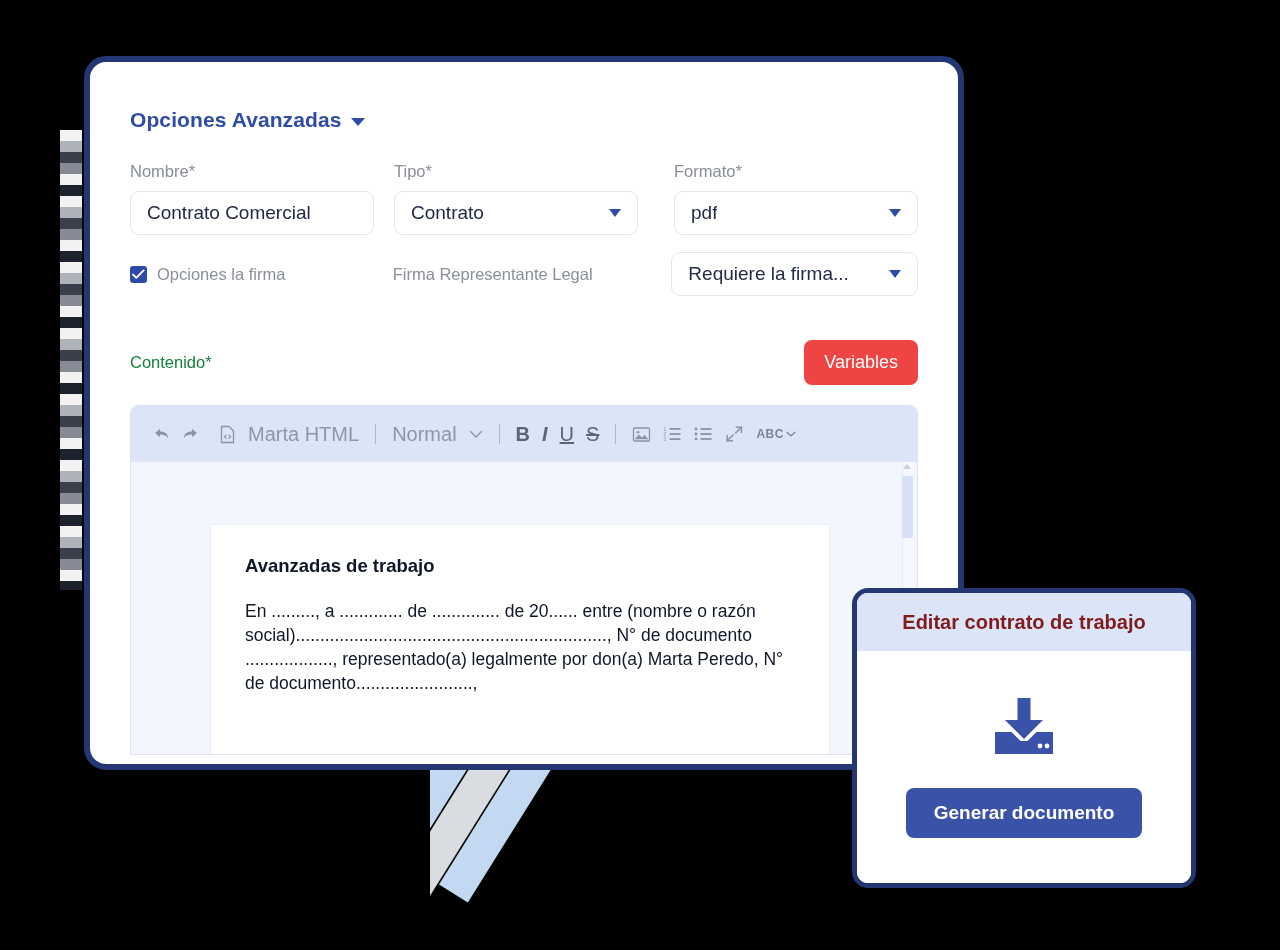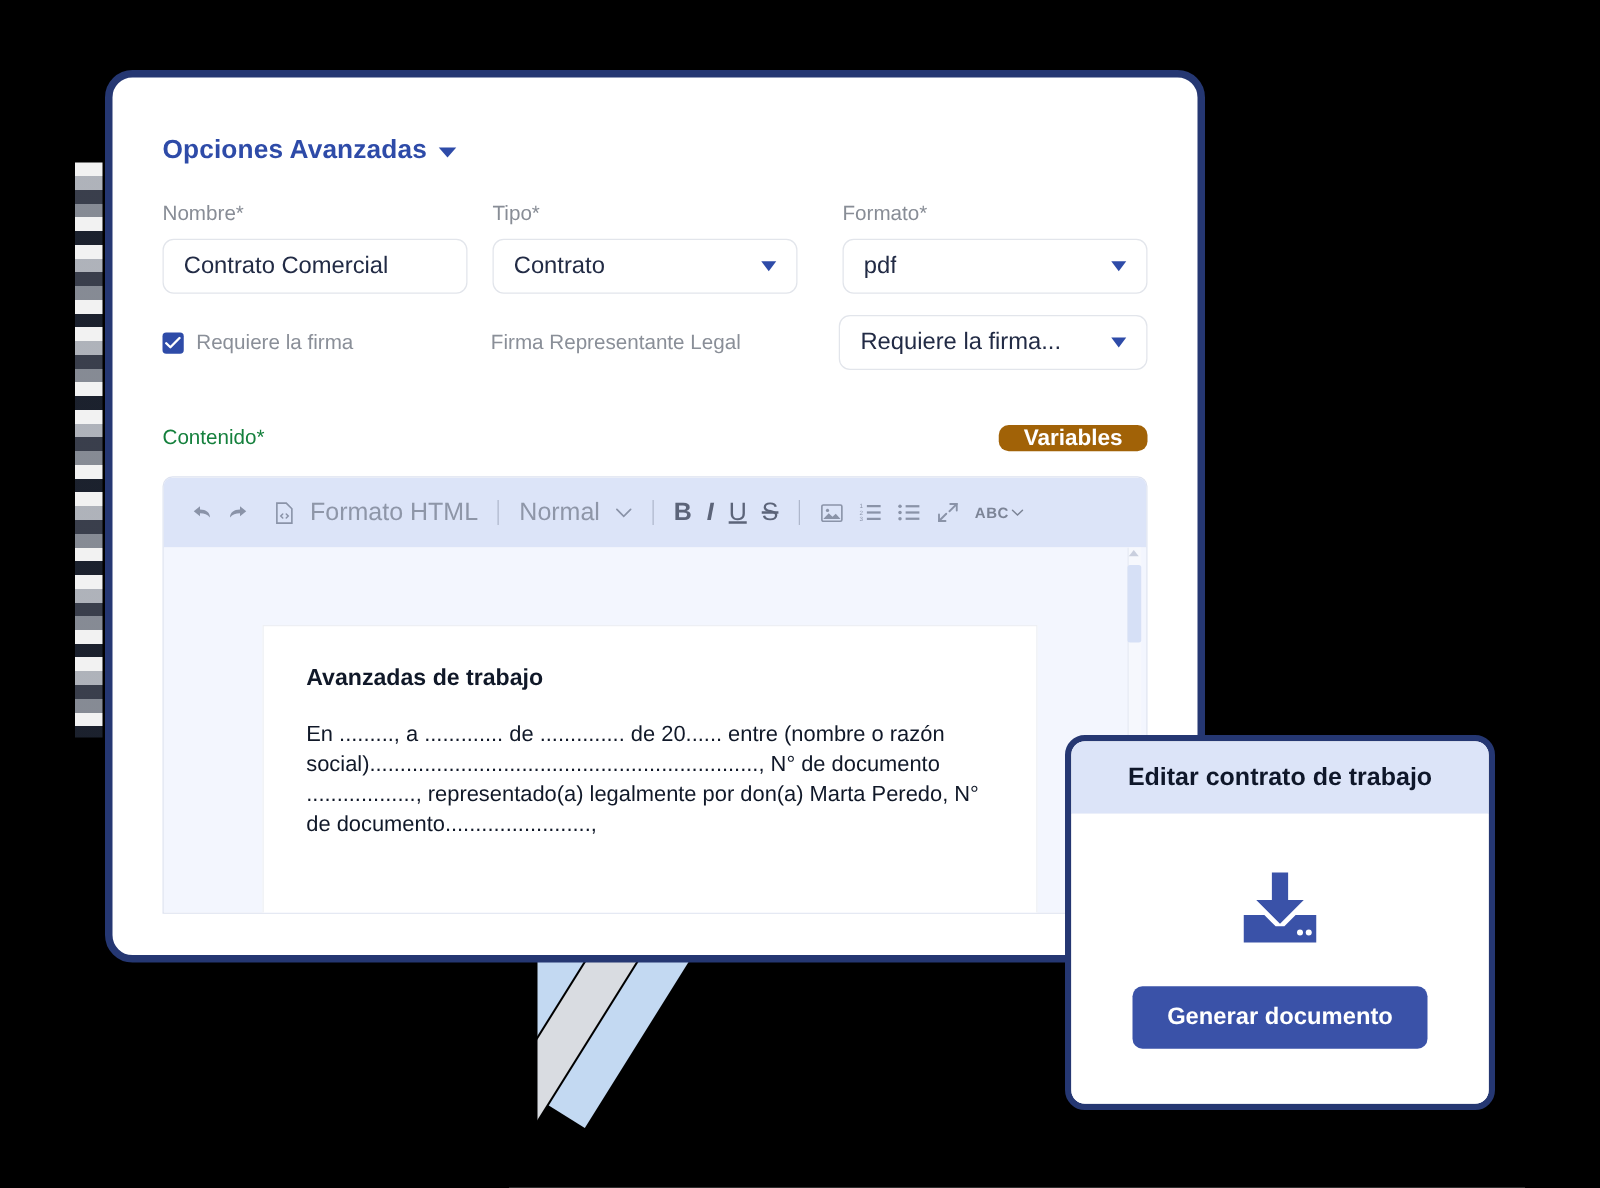--- a/index.html
+++ b/index.html
@@ -144,27 +144,27 @@
 
   
   .content-row {
     display: flex;
     align-items: center;
     justify-content: space-between;
     margin-top: 44px;
   }
   .content-label { color: #15803d; font-size: 16.5px; }
   .btn-variables {
-    background: #a16207;
+    background: #ef4444;
     color: #ffffff;
     font-size: 18px;
-    font-weight: bold;
+    font-weight: normal;
     border: none;
     border-radius: 8px;
-    padding: 0 20px;
+    padding: 12px 20px;
     cursor: pointer;
   }
 
   
   .editor {
     margin-top: 20px;
     border: 1px solid #DDE2F0;
     border-radius: 8px 8px 0 0;
     overflow: hidden;
     height: 350px;
@@ -256,21 +256,21 @@
     width: 344px; height: 300px;
     background: #ffffff;
     border: 5px solid #253772;
     border-radius: 16px;
     overflow: hidden;
   }
   .modal-header {
     background: #DCE4F8;
     height: 58px;
     display: flex; align-items: center; justify-content: center;
-    color: #0f172a;
+    color: #7f1d1d;
     font-size: 20px; font-weight: bold;
   }
   .modal-body {
     height: 232px;
     display: flex; flex-direction: column;
     align-items: center; justify-content: center;
     gap: 26px;
     background: #ffffff;
   }
   .btn-generar {
@@ -330,21 +330,21 @@
       </div>
     </div>
 
     <div class="row2">
       <div class="chk-wrap">
         <span class="chk">
           <svg width="13" height="11" viewBox="0 0 13 11" aria-hidden="true">
             <path d="M1 5.6 L4.3 8.8 L11.6 1.4" fill="none" stroke="#ffffff" stroke-width="1.9" stroke-linecap="round" stroke-linejoin="round"></path>
           </svg>
         </span>
-        <span class="chk-label">Requiere la firma</span>
+        <span class="chk-label">Opciones la firma</span>
       </div>
 
       <div class="plain-label">Firma Representante Legal</div>
 
       <div class="col-c" style="margin-left:16px;">
         <div class="select-box">
           <span class="sel-val">Requiere la firma...</span>
           <span class="sel-caret"></span>
         </div>
       </div>
@@ -368,21 +368,21 @@
             <path d="M15 6 L10 2 L10 4.6 C5 4.6 2 7 2 11 C4 8.4 6.5 7.6 10 7.6 L10 10 Z" fill="#8A93A8"></path>
           </svg>
         </span>
 
         <span class="tb-ic" style="margin-left:8px">
           <svg width="17" height="19" viewBox="0 0 17 19" aria-hidden="true">
             <path d="M2.5 1.5 H10 L14.5 6 V17.5 H2.5 Z" fill="none" stroke="#8A93A8" stroke-width="1.3"></path>
             <path d="M7.2 10.2 L5.6 11.8 L7.2 13.4 M10 10.2 L11.6 11.8 L10 13.4" fill="none" stroke="#8A93A8" stroke-width="1.2" stroke-linecap="round"></path>
           </svg>
         </span>
-        <span class="tb-text">Formato HTML</span>
+        <span class="tb-text">Marta HTML</span>
 
         <span class="tb-div"></span>
 
         <span class="tb-text">Normal</span>
         <span class="tb-ic">
           <svg width="14" height="9" viewBox="0 0 14 9" aria-hidden="true">
             <path d="M1.5 1.5 L7 7 L12.5 1.5" fill="none" stroke="#8A93A8" stroke-width="1.4" stroke-linecap="round"></path>
           </svg>
         </span>
 

